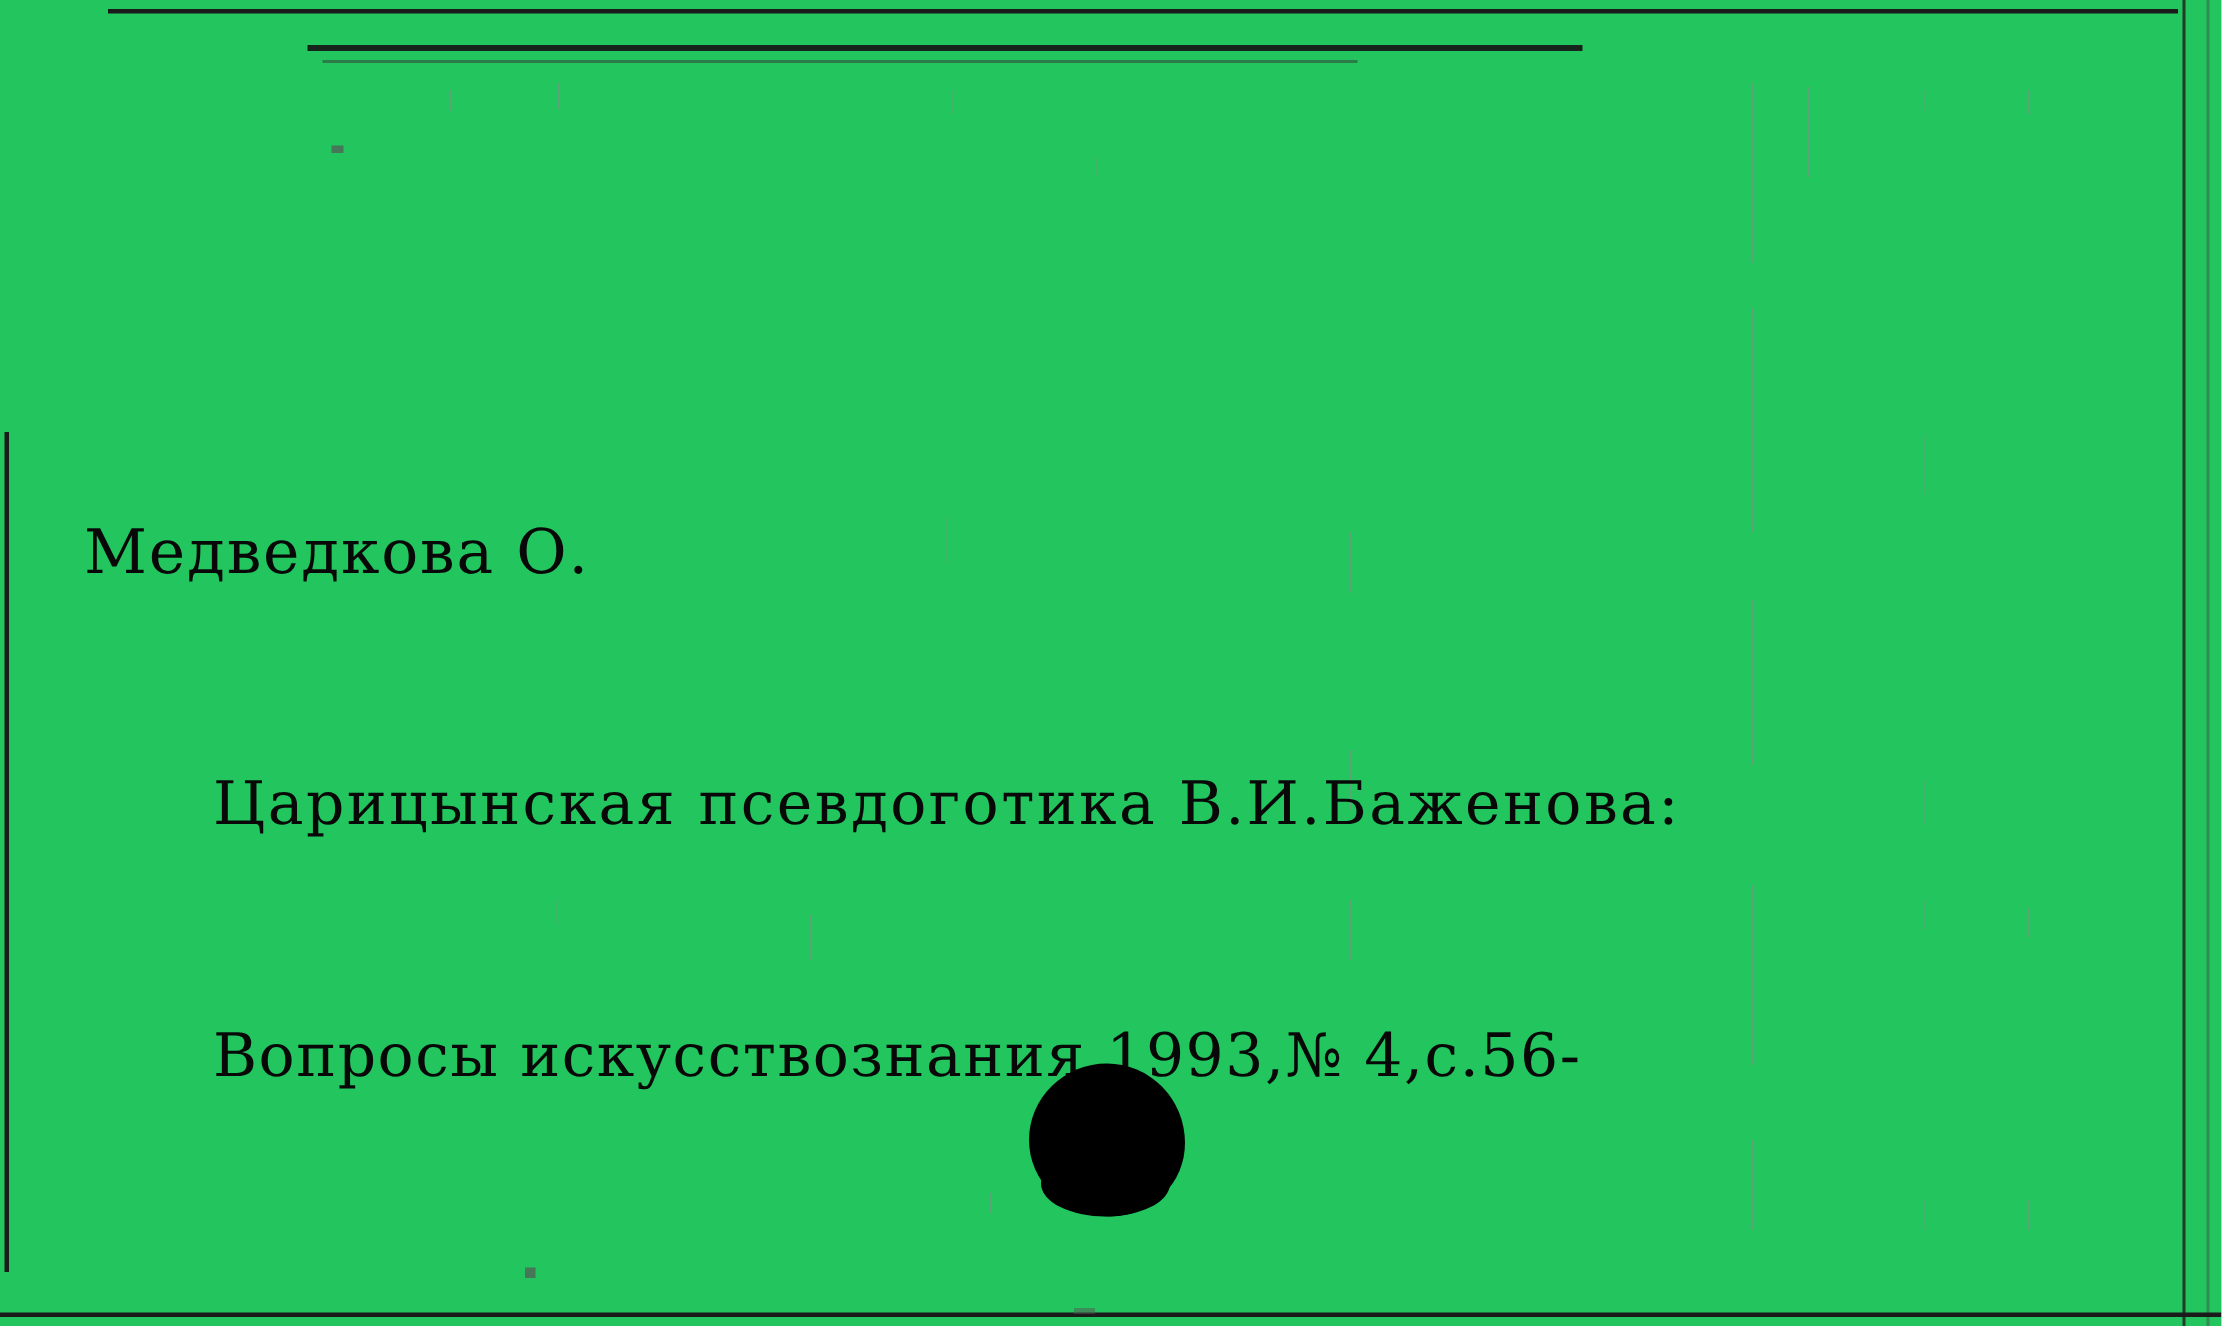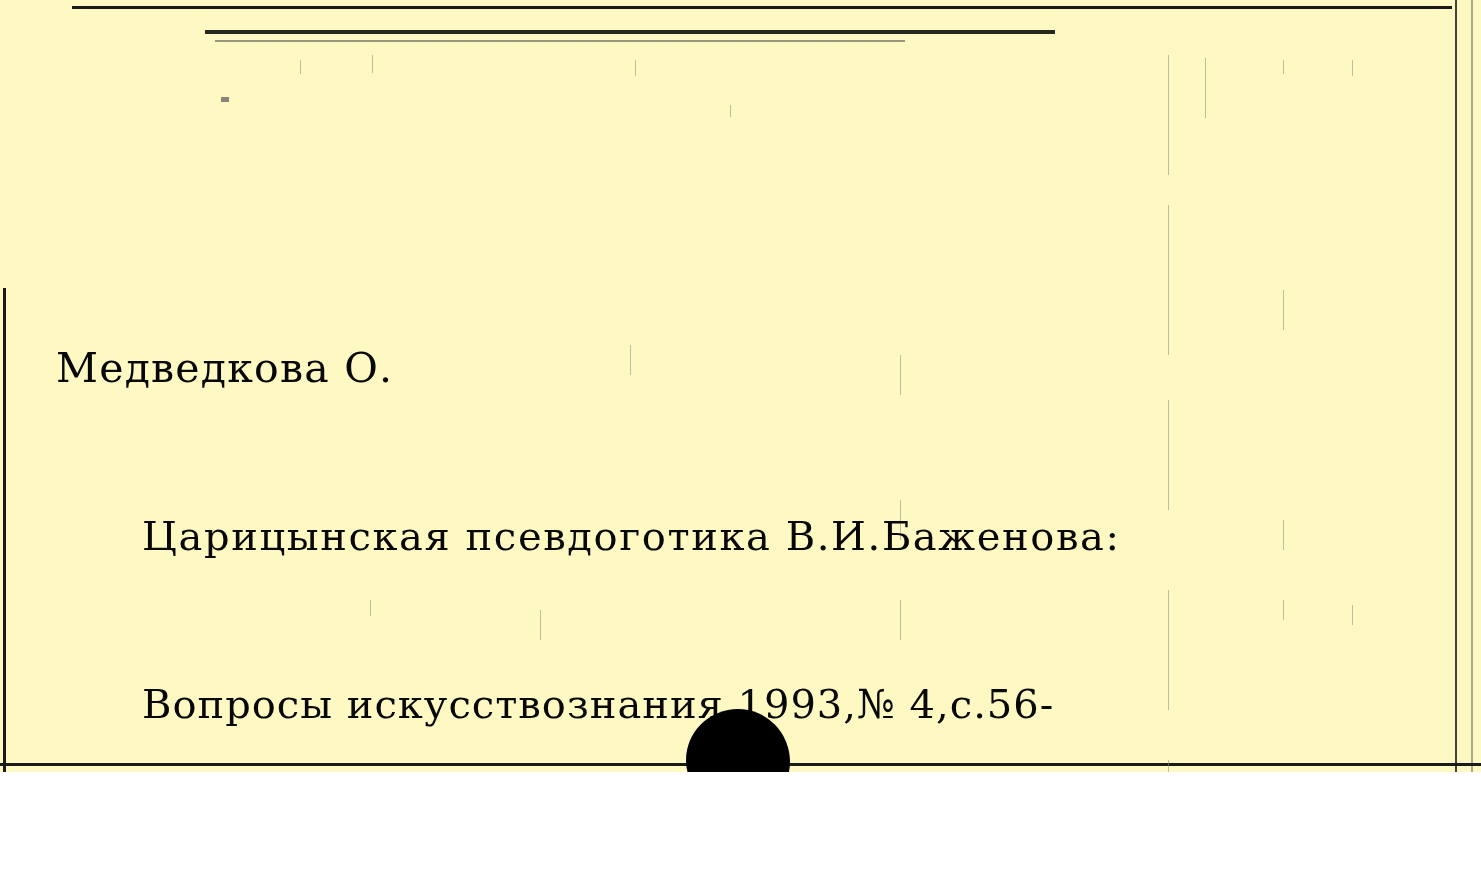--- a/index.html
+++ b/index.html
@@ -3,22 +3,22 @@
 <meta charset="utf-8">
 <style>
   html, body {
     margin: 0;
     padding: 0;
     background: #ffffff;
   }
   #card {
     position: relative;
     width: 1481px;
-    height: 772px;
-    background: #fef9c3;
+    height: 884px;
+    background: #22c55e;
     overflow: hidden;
     font-family: "DejaVu Serif", serif;
   }
 
   
   .edge-top {
     position: absolute;
     left: 72px;
     top: 6px;
     width: 1380px;

